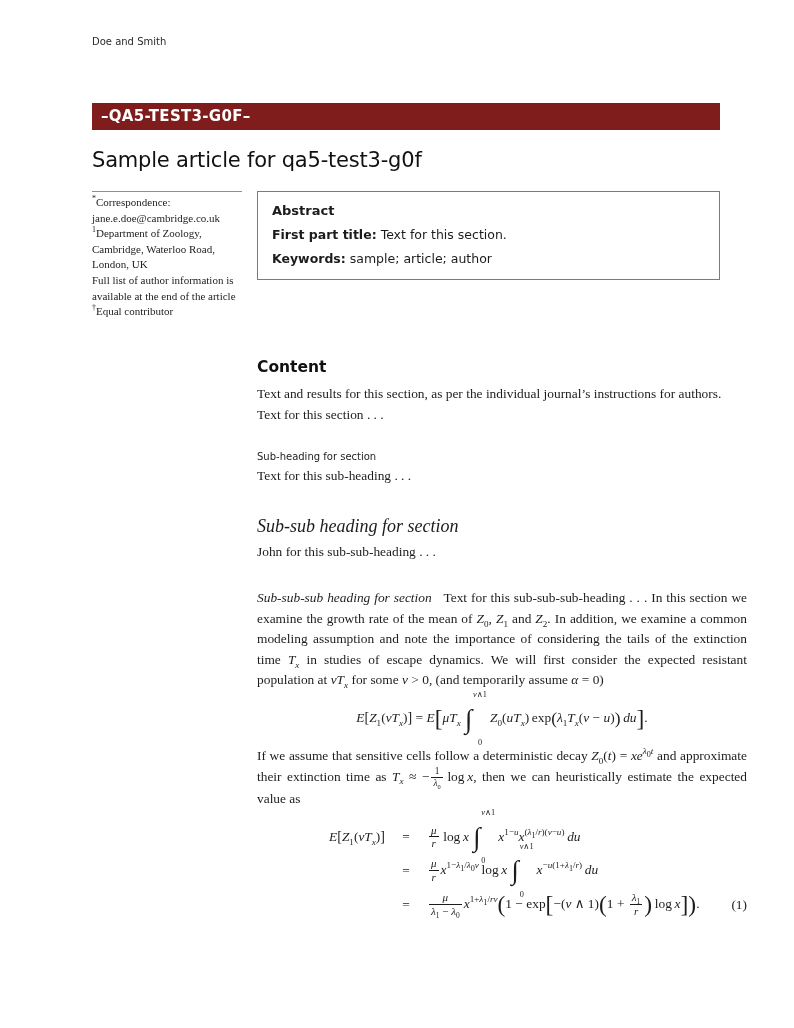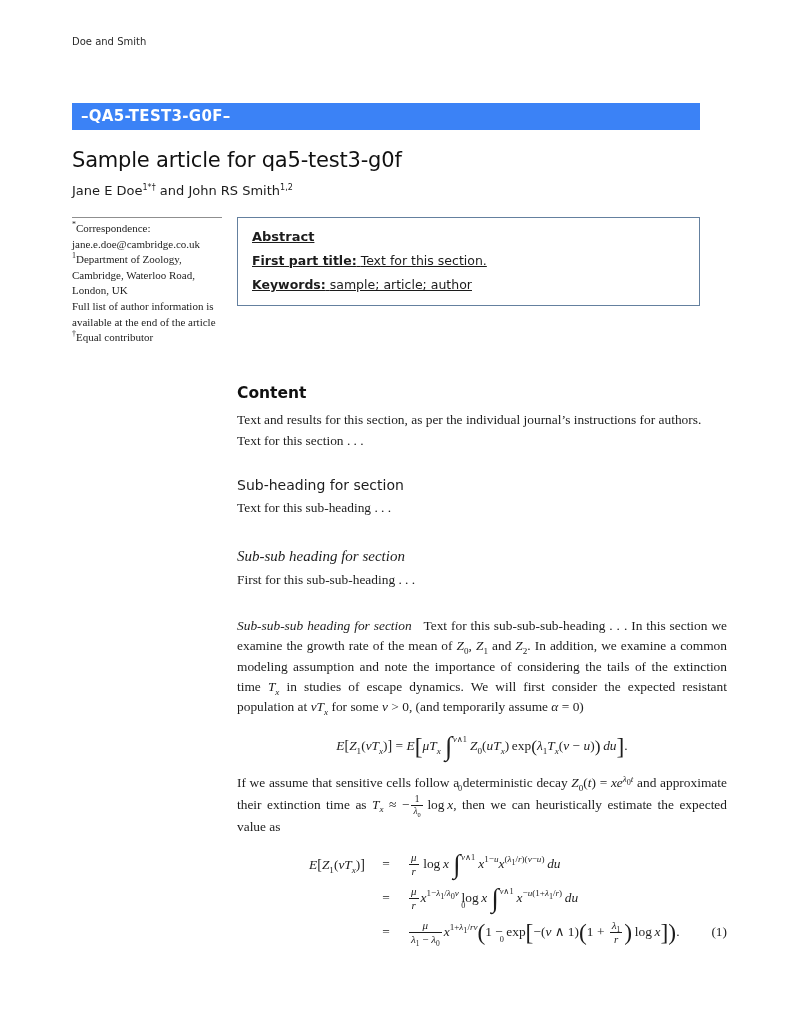--- a/index.html
+++ b/index.html
@@ -1,18 +1,18 @@
 <!DOCTYPE html>
 <html><head>
 <meta charset="utf-8">
 <style>
   html,body { margin:0; padding:0; background:#ffffff; }
   .page {
     position:relative; width:794px; height:1028px; box-sizing:border-box;
-    padding:36px 67px 0 72px; background:#fff; color:#1c1c1c; overflow:hidden;
+    padding:36px 67px 0 92px; background:#fff; color:#1c1c1c; overflow:hidden;
     font-family:"Liberation Serif","DejaVu Serif",serif;
   }
   .running-head { font-family:"DejaVu Sans",sans-serif; font-size:10px; color:#2a2a2a; }
   .banner {
     margin-top:56px; width:628px; box-sizing:border-box; padding:4px 9px 5px;
     background:#143862; color:#ffffff; font-family:"DejaVu Sans",sans-serif;
     font-weight:bold; font-size:15px; letter-spacing:0.3px;
   }
   .title {
     margin:18px 0 0; font-family:"DejaVu Sans",sans-serif; font-weight:500;
@@ -30,71 +30,70 @@
     padding:11px 14px 13px; font-family:"DejaVu Sans",sans-serif; font-size:12.5px;
     align-self:flex-start;
   }
   .abstract-title { font-weight:bold; font-size:13px; }
   .abstract-row { margin-top:9px; }
   .ab-label { font-weight:bold; }
   .main { margin-left:165px; width:490px; font-size:13.4px; line-height:1.52; text-align:justify; }
   .h-big { font-family:"DejaVu Sans",sans-serif; font-weight:bold; font-size:15.5px;
     text-align:left; margin:34px 0 5px; color:#111; }
   .h-big.first { margin-top:36px; }
-  .h-sub { font-family:"DejaVu Sans",sans-serif; font-weight:500; font-size:14px;
+  .h-sub { font-family:"DejaVu Sans",sans-serif; font-weight:500; font-size:10px;
     text-align:left; margin:24px 0 2px; }
-  .h-subsub { font-style:italic; font-size:15px; text-align:left; margin:26px 0 2px; }
+  .h-subsub { font-style:italic; font-size:18px; text-align:left; margin:26px 0 2px; }
   p { margin:0; }
   .para { margin-top:0; }
   .gap { margin-top:26px; }
   i { font-style:italic; }
   sup, sub { font-size:0.68em; line-height:0; }
   sup sub, ssub sup, sup sup, sub sub, sup i sub { font-size:0.9em; }
   
   .frac { display:inline-flex; flex-direction:column; vertical-align:middle;
     text-align:center; font-size:0.82em; line-height:1.18; margin:0 2px; }
   .frac .num { display:block; border-bottom:1px solid #1c1c1c; padding:0 2px; }
   .frac .den { display:block; padding:0 2px; }
   .frac.sm { font-size:0.7em; }
   .intw { display:inline-flex; align-items:center; vertical-align:middle; margin:0 3px 0 4px; }
   .ig { font-size:2em; line-height:0.85; font-style:normal; }
-  .ilims { display:inline-flex; flex-direction:column; justify-content:flex-start;
+  .ilims { display:inline-flex; flex-direction:column; justify-content:center;
     height:2.5em; font-size:0.62em; line-height:1; margin-left:1px;gap:40px; }
   .bb { font-size:1.75em; font-weight:300; vertical-align:middle; line-height:0.9; }
   .bp { font-size:1.3em; vertical-align:middle; line-height:0.9; }
   .bp2 { font-size:1.75em; font-weight:300; vertical-align:middle; line-height:0.9; }
   .bk { font-size:1.05em; }
   .eq-display { margin:17px 0 15px; text-align:center; }
   .eqalign { margin-top:14px; }
   .eqrow { display:flex; align-items:center; margin:7px 0; text-align:left; }
   .eq-lhs { width:128px; text-align:right; }
   .eq-rel { width:42px; text-align:center; }
   .eq-rhs { flex:1; text-align:left; white-space:nowrap; }
   .eq-num { width:34px; text-align:right; }
 </style>
 </head>
 <body>
 
 <div class="page">
 
   <div class="running-head">Doe and Smith</div>
 
-  <div class="banner" style="background: #3b82f6;">–QA5-TEST3-G0F–</div>
+  <div class="banner" style="background: #7f1d1d;">–QA5-TEST3-G0F–</div>
 
   <h1 class="title">Sample article for qa5-test3-g0f</h1>
 
-  <div class="authors">Jane E Doe<sup>1*†</sup> and John RS Smith<sup>1,2</sup></div>
 
   <div class="columns">
     <div class="sidebar">
       <div class="sidebar-rule"></div>
       <div><sup>*</sup>Correspondence:<br>jane.e.doe@cambridge.co.uk<br><sup>1</sup>Department of Zoology,<br>Cambridge, Waterloo Road,<br>London, UK<br>Full list of author information is available at the end of the article<br><sup>†</sup>Equal contributor</div>
     </div>
 
-    <div class="abstract-box" style="border-color: rgb(100, 128, 159); text-decoration: underline;">
+    <div class="abstract-box" style="border-color: rgb(100, 128, 159);">
       <div class="abstract-title">Abstract</div>
       <div class="abstract-row">
         <span class="ab-label">First part title:</span>
         <span>Text for this section.</span>
       </div>
       <div class="abstract-row">
         <span class="ab-label">Keywords:</span>
         <span>sample; article; author</span>
       </div>
     </div>
@@ -104,21 +103,21 @@
 
     <div class="h-big first">Content</div>
     <p class="para">Text and results for this section, as per the individual journal’s instructions for authors.</p>
 
     <p class="para">Text for this section . . .</p>
 
     <div class="h-sub">Sub-heading for section</div>
     <p class="para">Text for this sub-heading . . .</p>
 
     <div class="h-subsub">Sub-sub heading for section</div>
-    <p class="para">First for this sub-sub-heading . . .</p>
+    <p class="para">John for this sub-sub-heading . . .</p>
 
     <p class="para gap"><i>Sub-sub-sub heading for section</i>&nbsp;&nbsp;&nbsp;Text for this sub-sub-sub-heading . . . In this section we examine the growth rate of the mean of <i>Z</i><sub>0</sub>, <i>Z</i><sub>1</sub> and <i>Z</i><sub>2</sub>. In addition, we examine a common modeling assumption and note the importance of considering the tails of the extinction time <i>T</i><sub><i>x</i></sub> in studies of escape dynamics. We will first consider the expected resistant population at <i>vT</i><sub><i>x</i></sub> for some <i>v</i> &gt; 0, (and temporarily assume <i>α</i> = 0)</p>
 
     <div class="eq-display"><i>E</i><span class="bk">[</span><i>Z</i><sub>1</sub>(<i>vT</i><sub><i>x</i></sub>)<span class="bk">]</span> = <i>E</i><span class="bb">[</span><i>μT</i><sub><i>x</i></sub><span class="intw">
           <span class="ig">∫</span>
           <span class="ilims">
             <span class="iu"><i>v</i>∧1</span>
             <span class="il">0</span>
           </span>
         </span><i>Z</i><sub>0</sub>(<i>uT</i><sub><i>x</i></sub>) exp<span class="bp">(</span><i>λ</i><sub>1</sub><i>T</i><sub><i>x</i></sub>(<i>v</i> − <i>u</i>)<span class="bp">)</span> <i>du</i><span class="bb">]</span>.</div>

